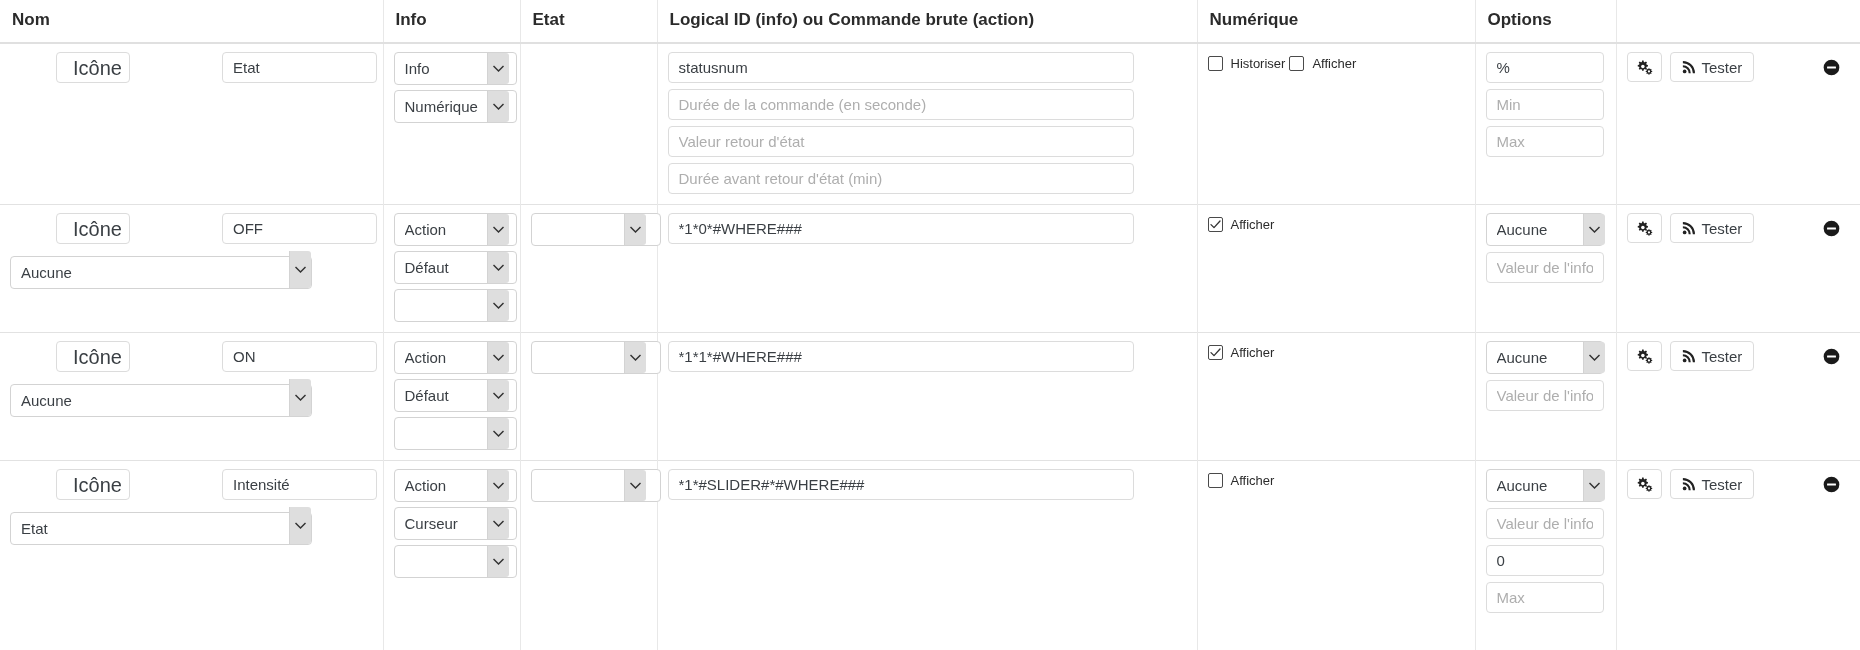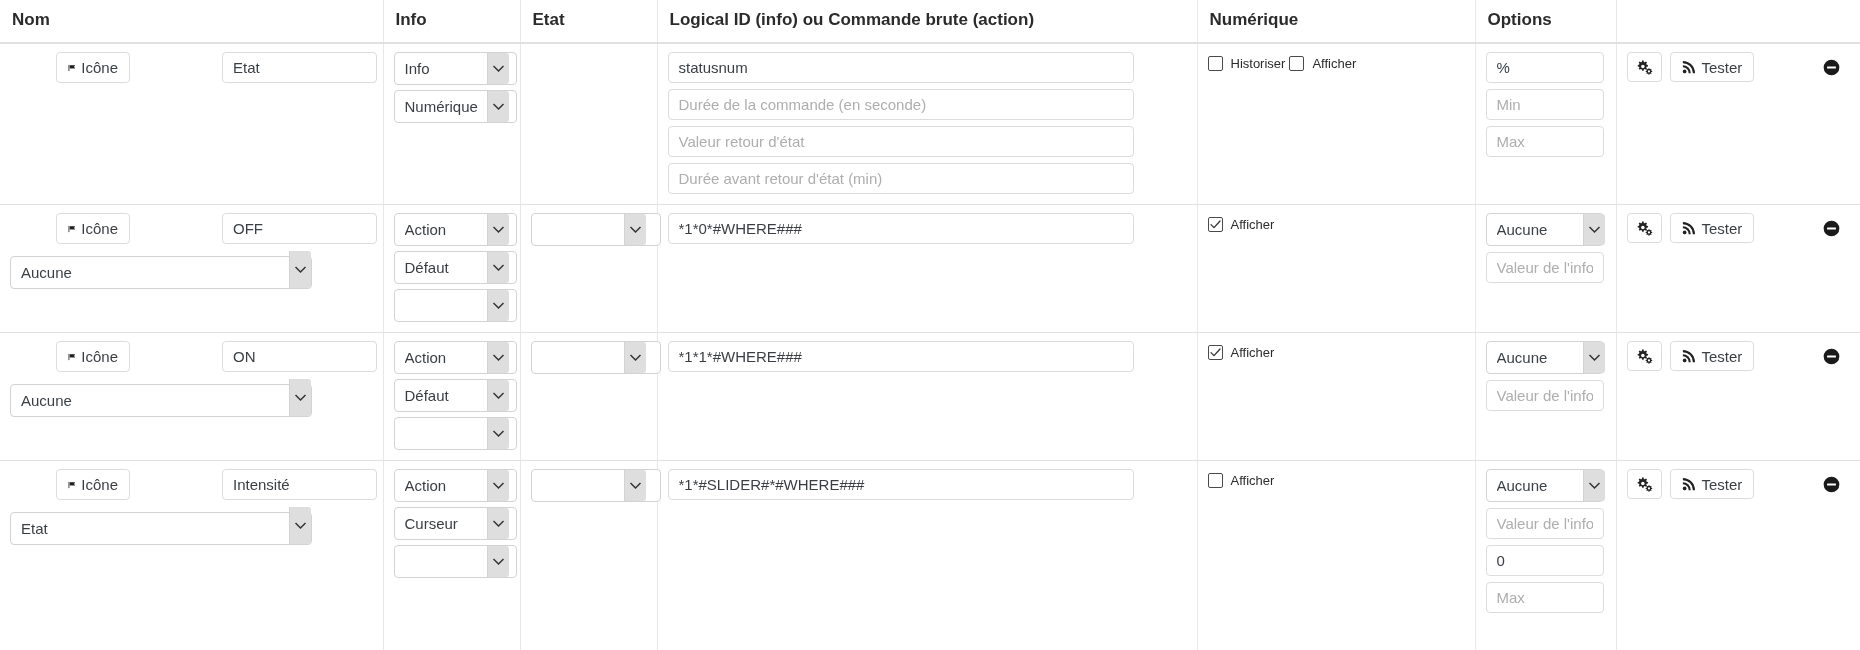--- a/index.html
+++ b/index.html
@@ -106,21 +106,21 @@
   .nom-top { display: flex; align-items: flex-start; }
   .btn-icone {
     box-sizing: border-box;
     height: 31px;
     min-width: 74px;
     padding: 12px 11px;
     border: 1px solid #dcdcdc;
     border-radius: 4px;
     background: #fff;
     font-family: "Liberation Sans", sans-serif;
-    font-size: 15px;
+    font-size: 20px;
     color: #3a3f44;
     display: inline-flex;
     align-items: center;
     gap: 5px;
     cursor: pointer;
     white-space: nowrap;
     line-height: 1;
     margin-left: 46px;
   }
   .flag-ico { display:inline-block; width:14px; height:14px; }

